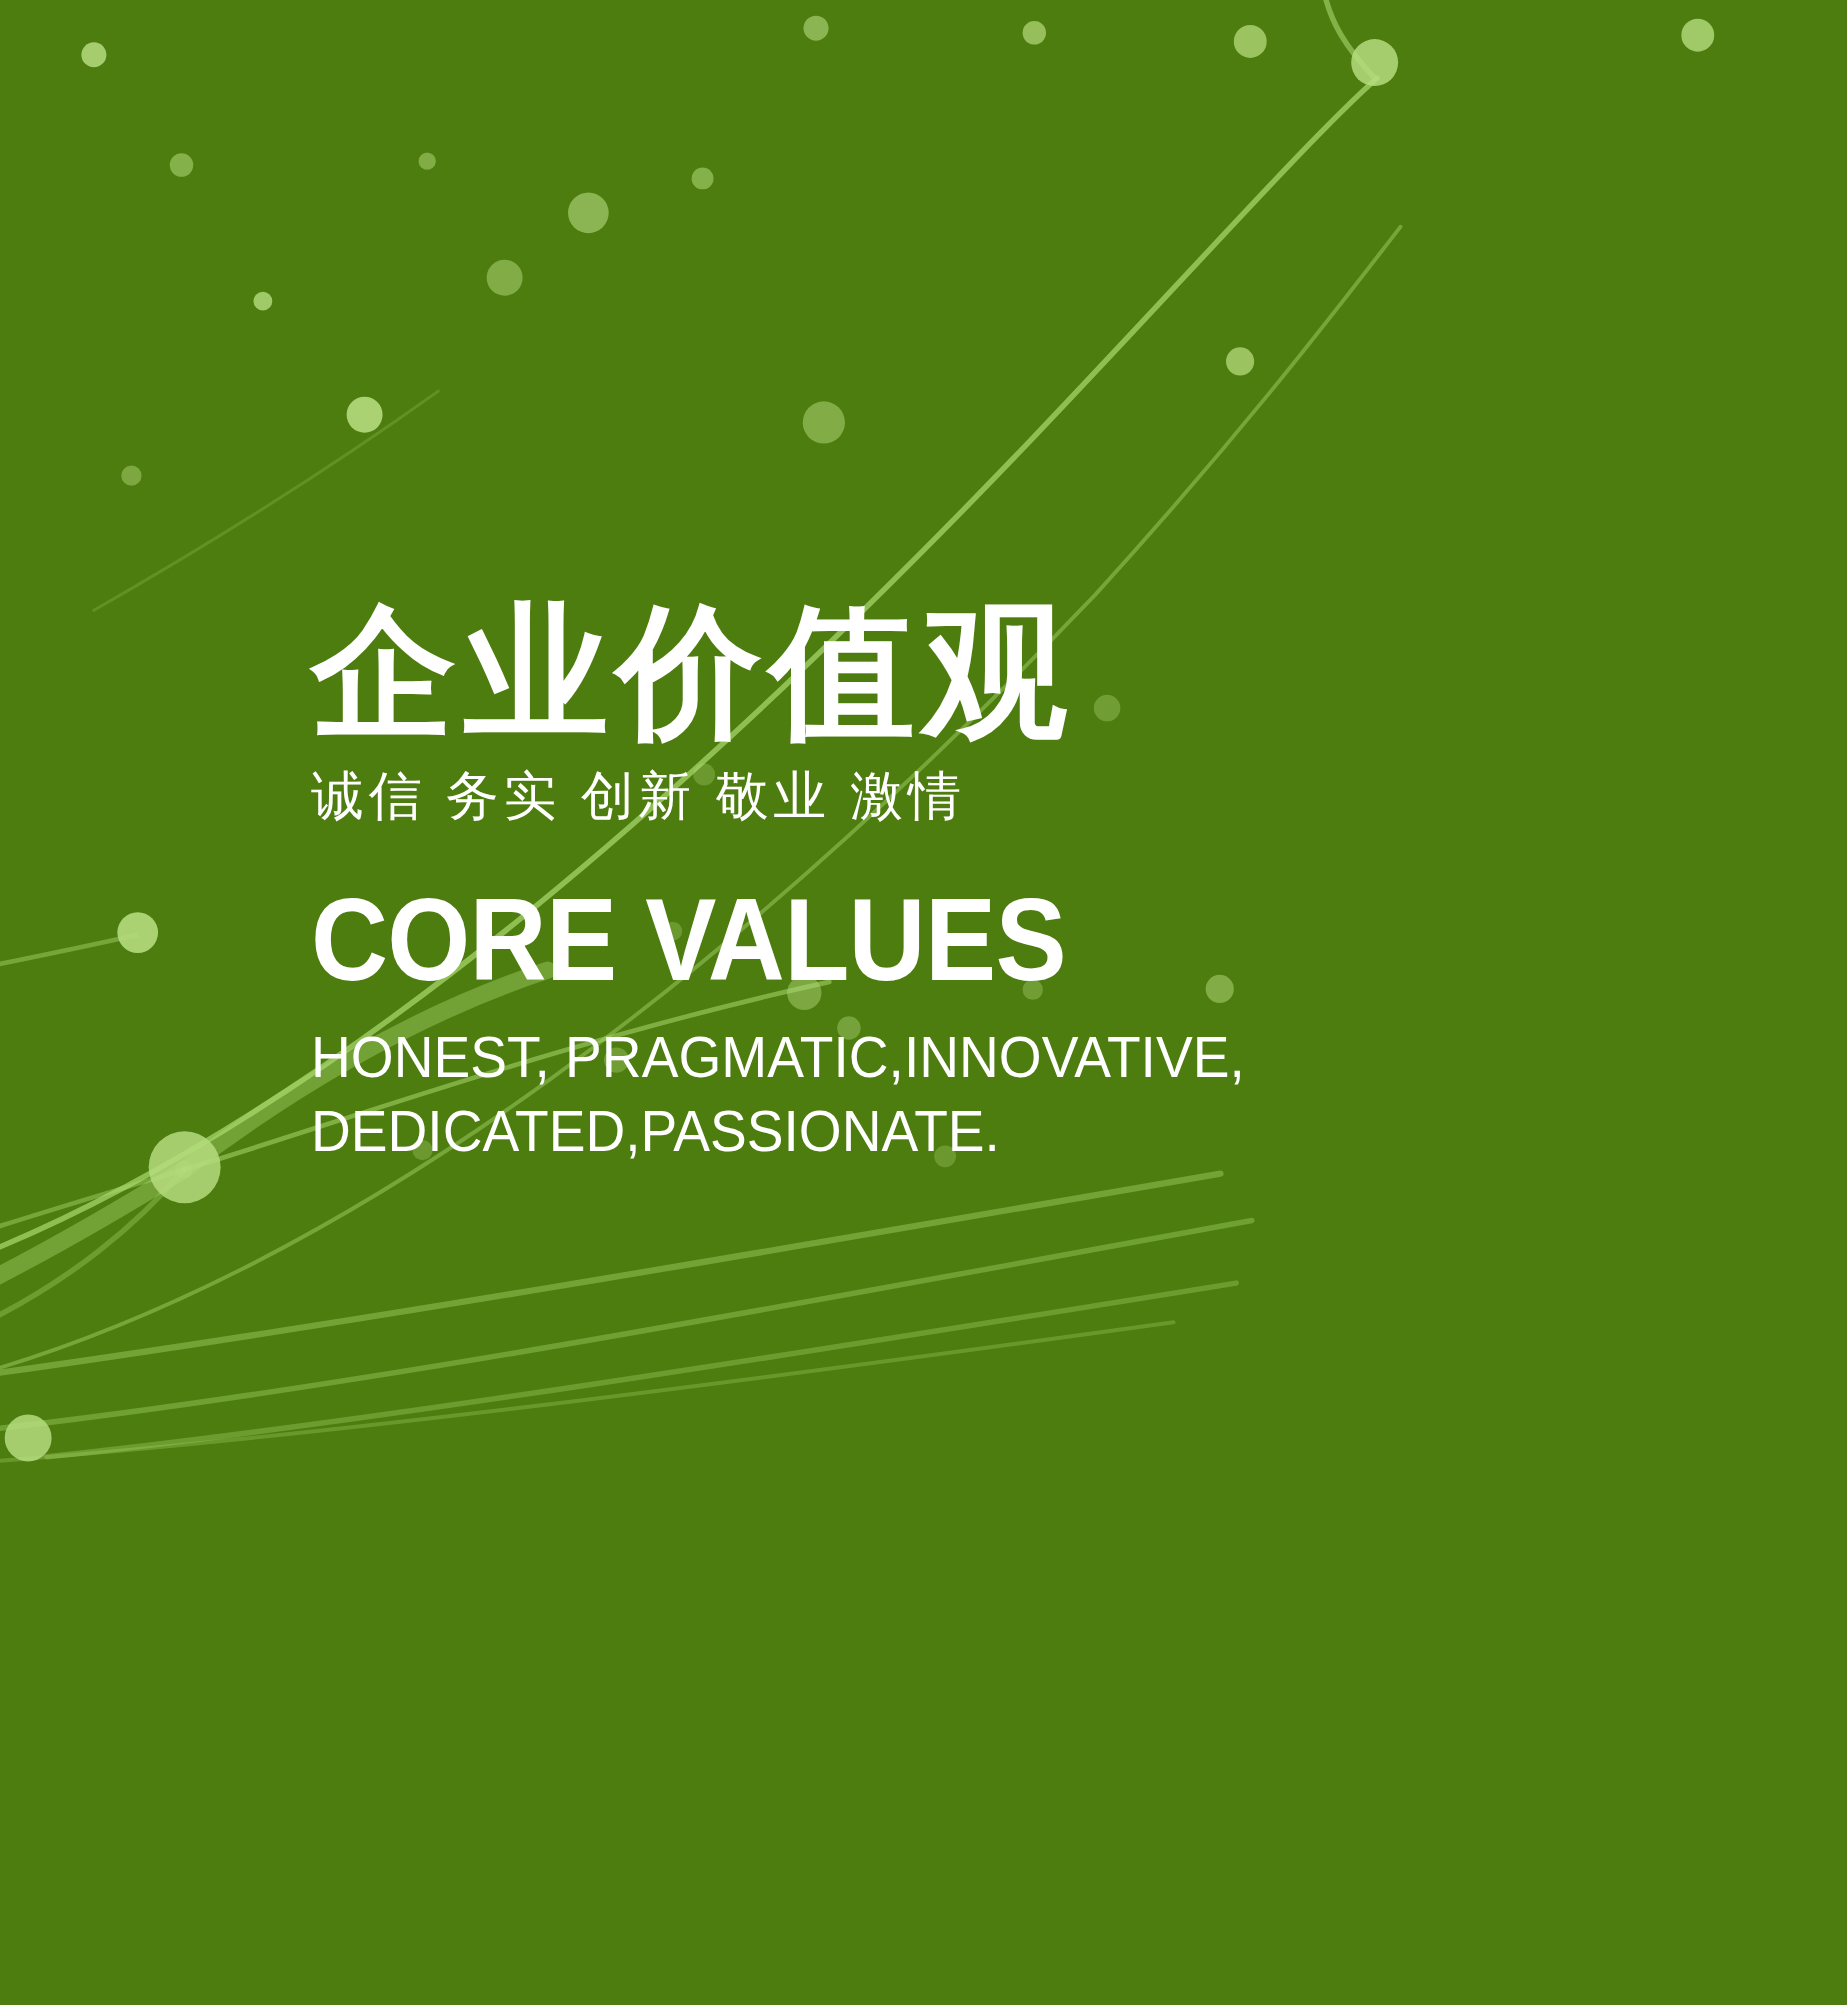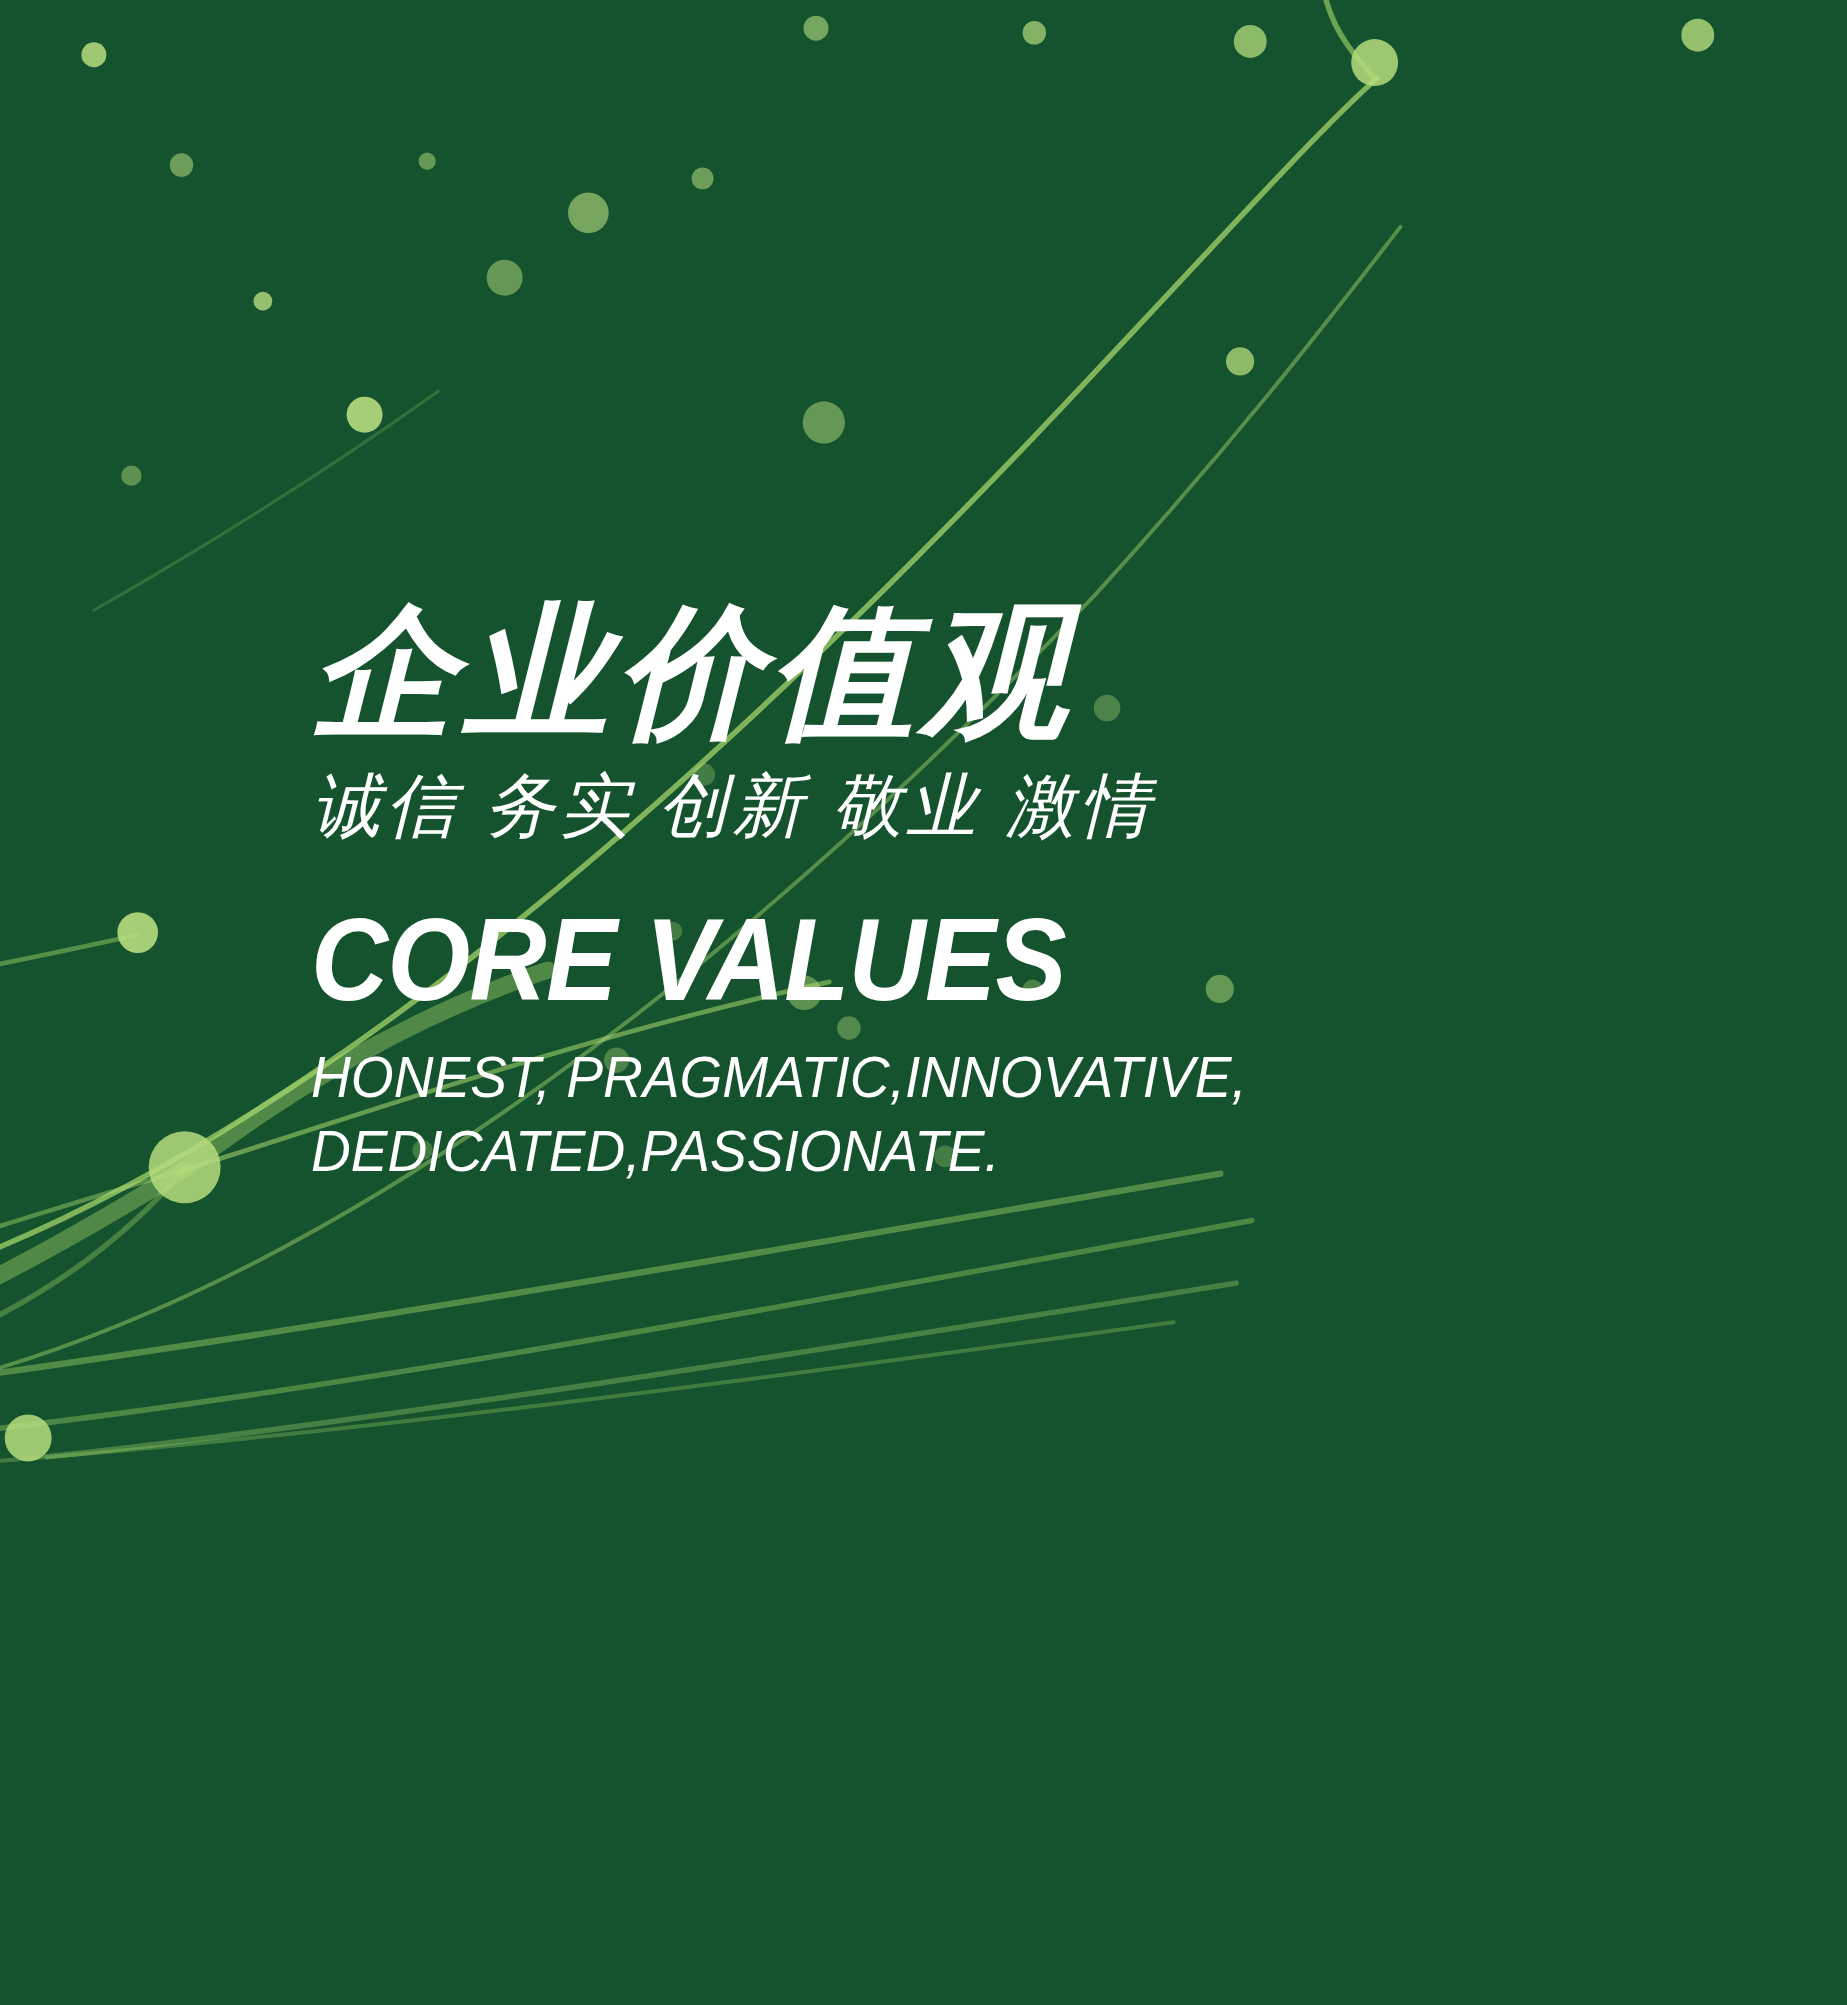--- a/index.html
+++ b/index.html
@@ -5,23 +5,22 @@
   html, body {
     margin: 0;
     padding: 0;
     background: #ffffff;
   }
   #poster {
     position: relative;
     width: 1848px;
     height: 2006px;
     overflow: hidden;
-    background: #14532d;
+    background: #4d7c0f;
     font-family: "Liberation Sans", "DejaVu Sans", sans-serif;
-    font-style: italic;
   }
   #bg-network {
     position: absolute;
     inset: 0;
     width: 100%;
     height: 100%;
     pointer-events: none;
   }
   #content {
     position: absolute;
@@ -33,21 +32,21 @@
     color: #ffffff;
     font-size: 145px;
     line-height: 1.08;
     font-weight: 700;
     letter-spacing: 7.8px;
     margin: 0 0 14px 0;
     white-space: nowrap;
   }
   .cn-sub {
     color: #ffffff;
-    font-size: 70px;
+    font-size: 53px;
     line-height: 1.18;
     font-weight: 400;
     letter-spacing: 4.7px;
     margin: 0 0 55px 0;
     white-space: nowrap;
   }
   .en-title {
     color: #ffffff;
     font-size: 116px;
     line-height: 1.0;

